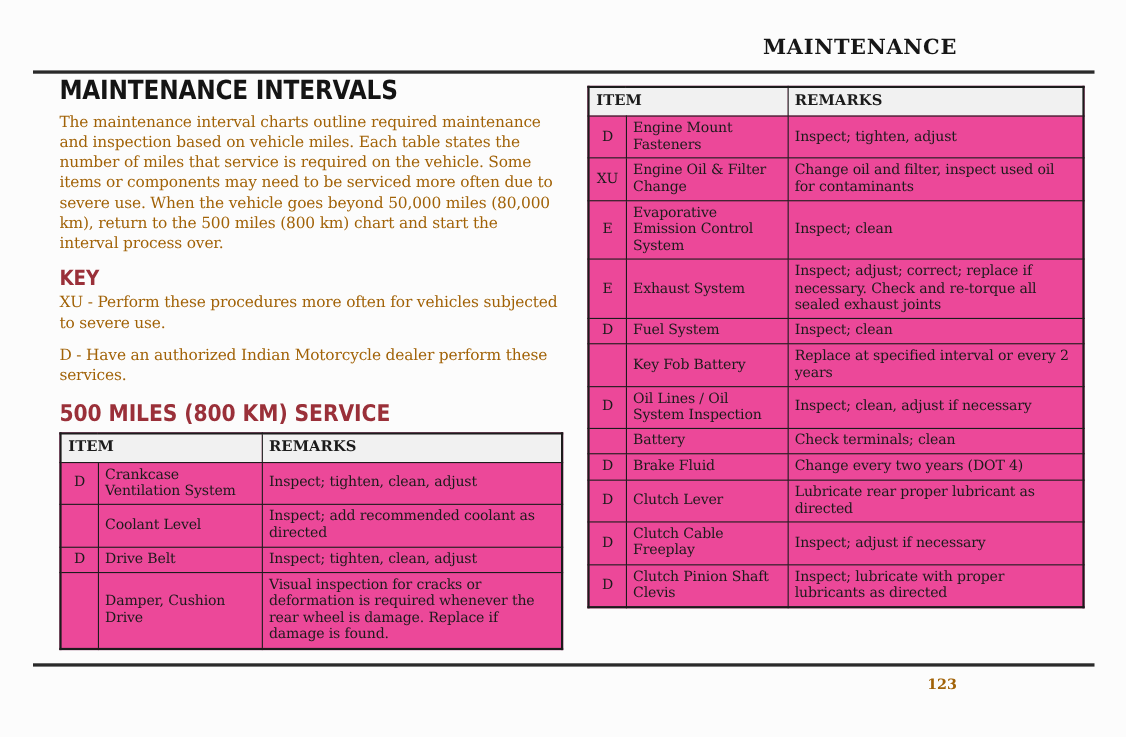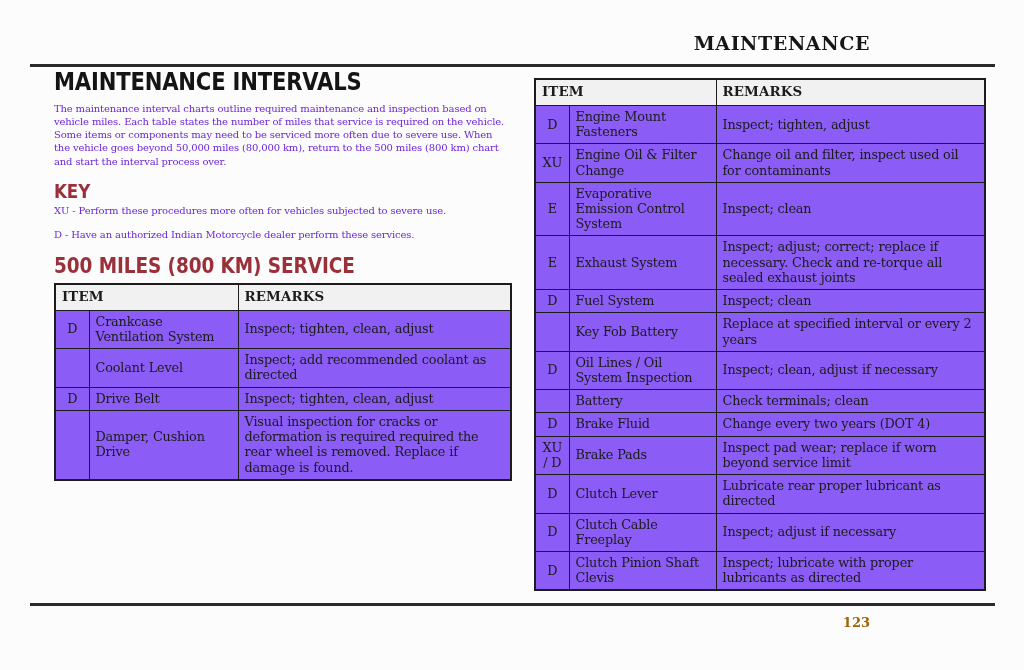--- a/index.html
+++ b/index.html
@@ -100,35 +100,35 @@
     white-space: nowrap;
   }
   .h2-display.service {
     font-size: 21px;
     margin-top: 14px;
     margin-bottom: 5px;
   }
 
   .body-p {
     font-family: "DejaVu Serif", "Liberation Serif", serif;
-    font-size: 10px;
+    font-size: 14px;
     line-height: 1.31;
-    color: #6d28d9;
+    color: #a16207;
     margin: 0 0 11px 0;
     letter-spacing: -0.15px;
   }
   .body-p.tight { margin-bottom: 11px; }
   .body-p.first { margin-bottom: 13px; }
 
   
   table.mtable {
     border-collapse: collapse;
     table-layout: fixed;
     font-family: "DejaVu Serif", "Liberation Serif", serif;
-    background: #8b5cf6;
+    background: #ec4899;
     border: 2.5px solid #1c1c1c;
   }
   table.mtable td, table.mtable th {
     border: 1.5px solid #1c1c1c;
     vertical-align: middle;
     padding: 3px 6px 4px 6px;
     font-size: 12.8px;
     line-height: 1.19;
     letter-spacing: -0.15px;
     color: #1b1b1b;
@@ -210,21 +210,21 @@
           <td class="remarks-cell">Inspect; add recommended coolant as directed</td>
         </tr>
         <tr>
           <td class="code-cell">D</td>
           <td class="item-cell">Drive Belt</td>
           <td class="remarks-cell">Inspect; tighten, clean, adjust</td>
         </tr>
         <tr>
           <td class="code-cell"></td>
           <td class="item-cell">Damper, Cushion Drive</td>
-          <td class="remarks-cell">Visual inspection for cracks or deformation is required required the rear wheel is removed. Replace if damage is found.</td>
+          <td class="remarks-cell">Visual inspection for cracks or deformation is required whenever the rear wheel is damage. Replace if damage is found.</td>
         </tr>
       </tbody>
     </table>
   </div>
 
   <div class="col-right">
     <table class="mtable tbl-right">
       <colgroup>
         <col class="c-code">
           <col class="c-item">
@@ -276,25 +276,20 @@
           <td class="code-cell"></td>
           <td class="item-cell">Battery</td>
           <td class="remarks-cell">Check terminals; clean</td>
         </tr>
         <tr>
           <td class="code-cell">D</td>
           <td class="item-cell">Brake Fluid</td>
           <td class="remarks-cell">Change every two years (DOT 4)</td>
         </tr>
         <tr>
-          <td class="code-cell">XU / D</td>
-          <td class="item-cell">Brake Pads</td>
-          <td class="remarks-cell">Inspect pad wear; replace if worn beyond service limit</td>
-        </tr>
-        <tr>
           <td class="code-cell">D</td>
           <td class="item-cell">Clutch Lever</td>
           <td class="remarks-cell">Lubricate rear proper lubricant as directed</td>
         </tr>
         <tr>
           <td class="code-cell">D</td>
           <td class="item-cell">Clutch Cable Freeplay</td>
           <td class="remarks-cell">Inspect; adjust if necessary</td>
         </tr>
         <tr>

